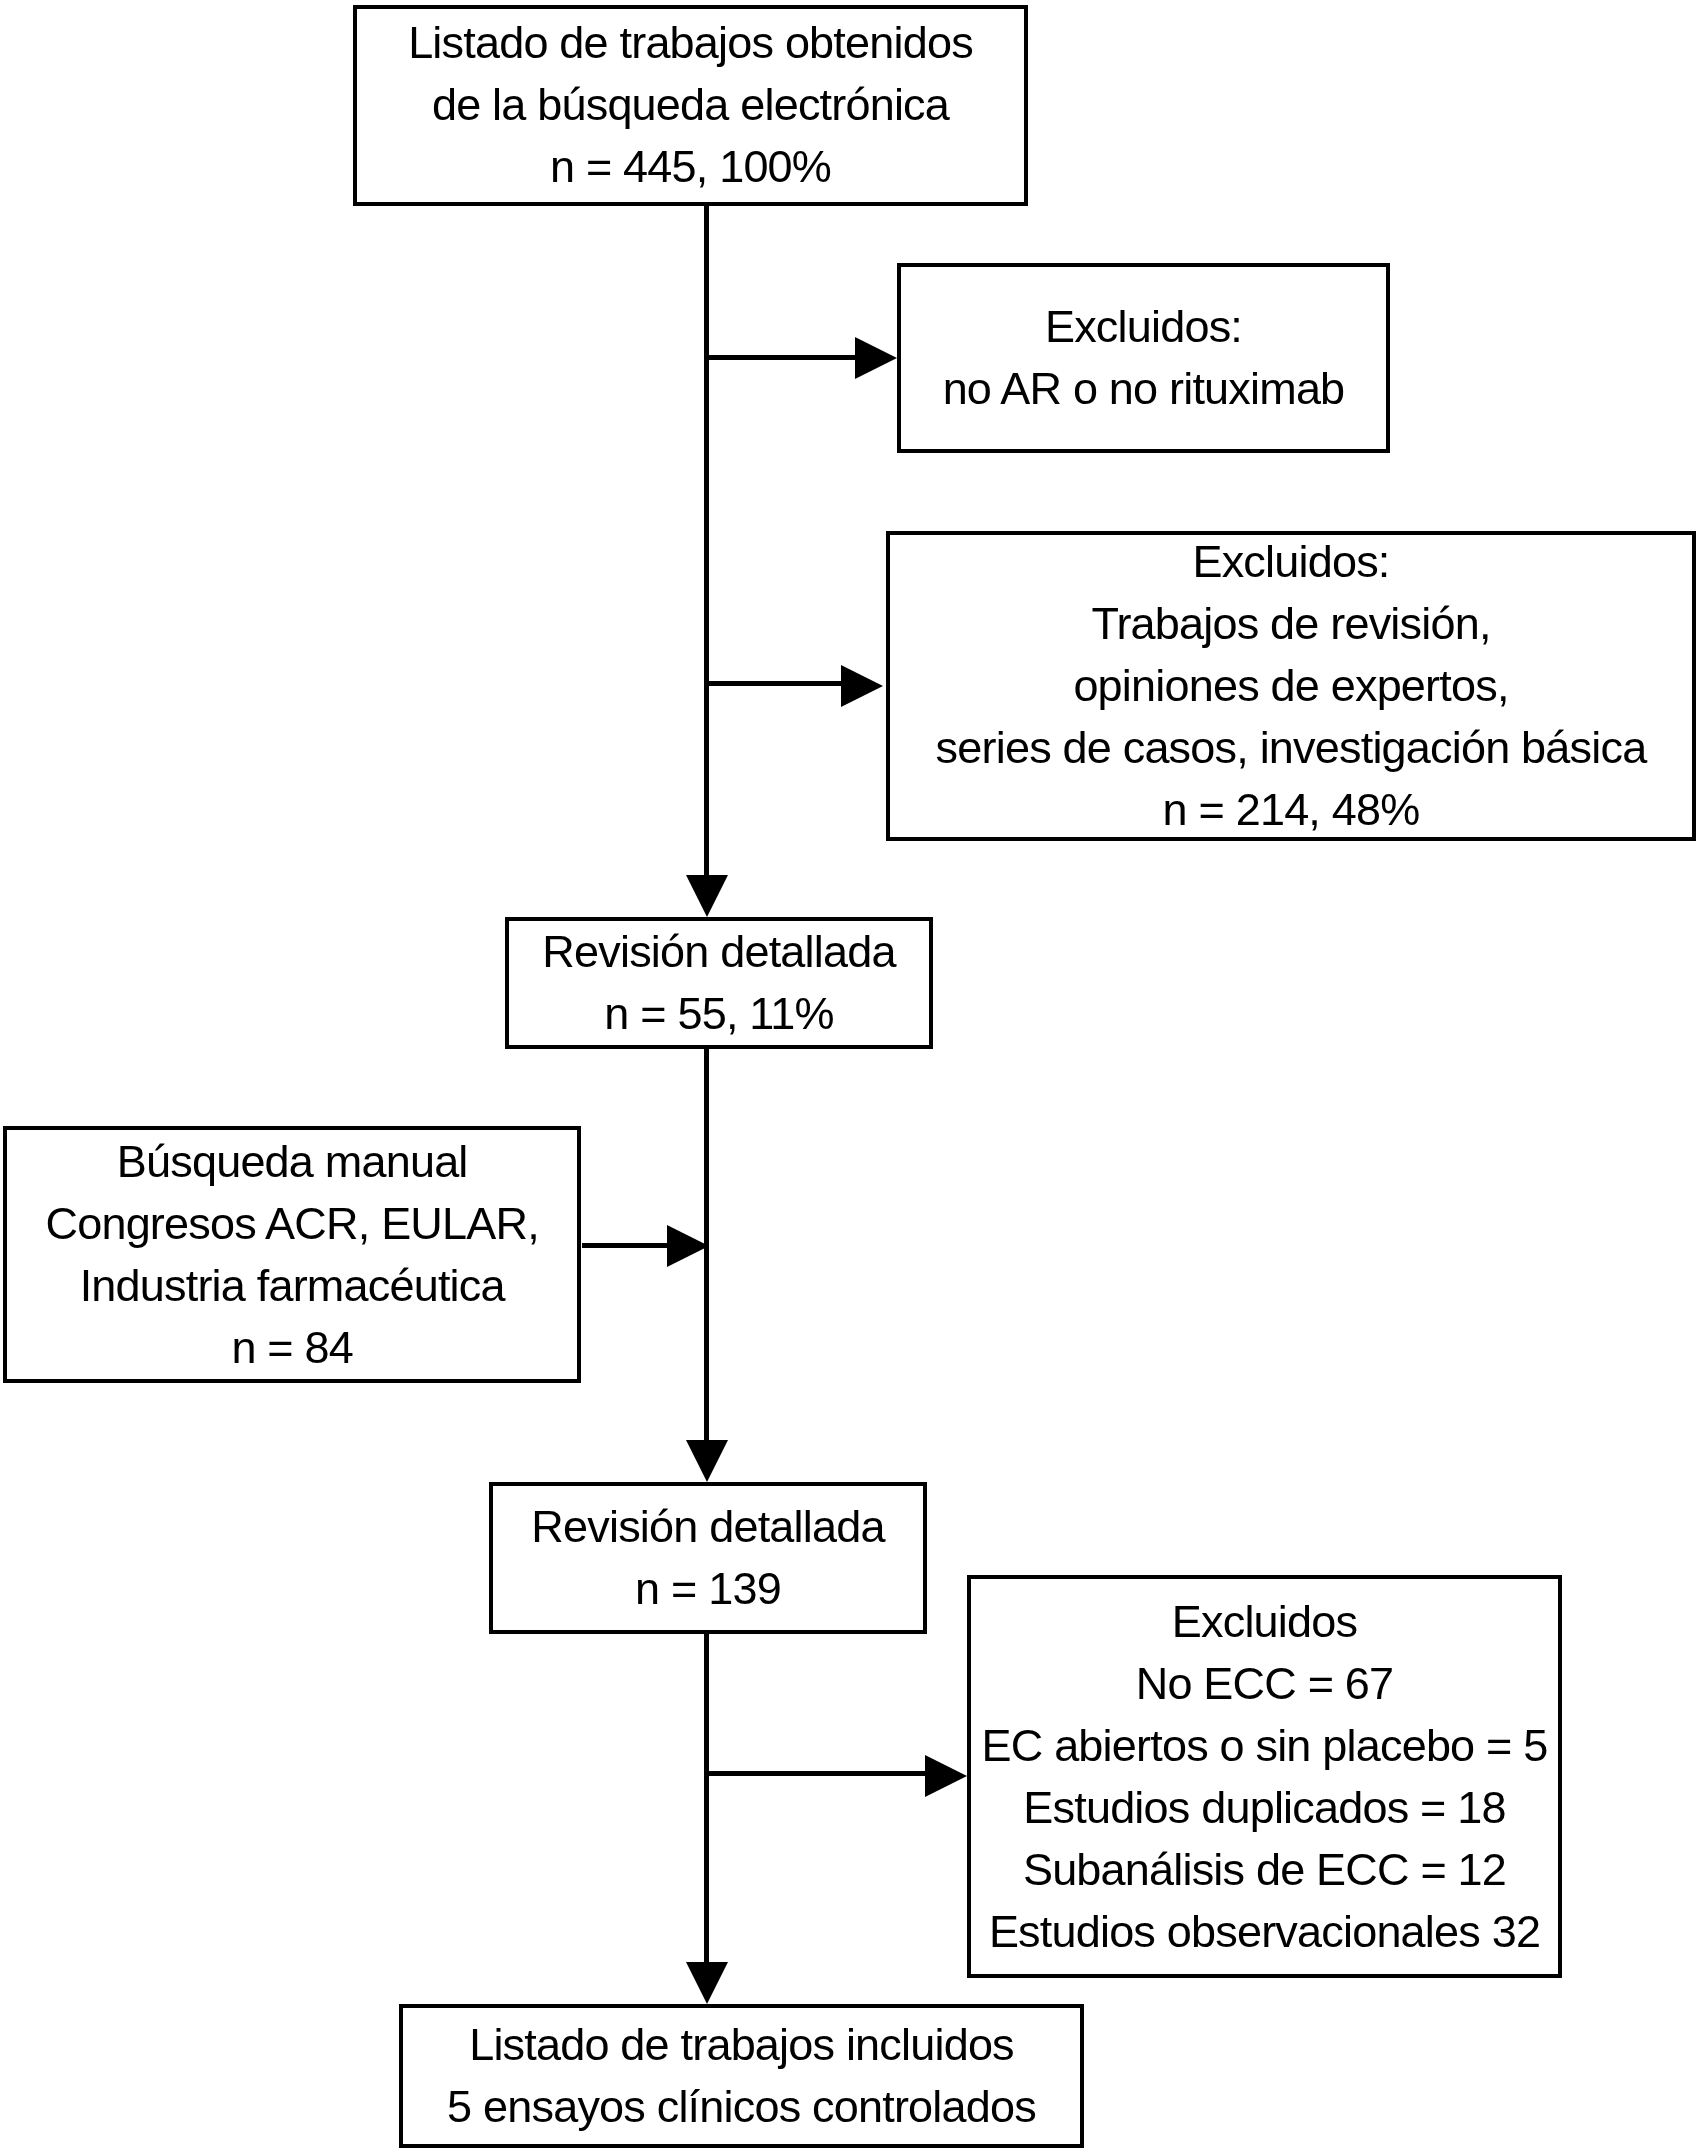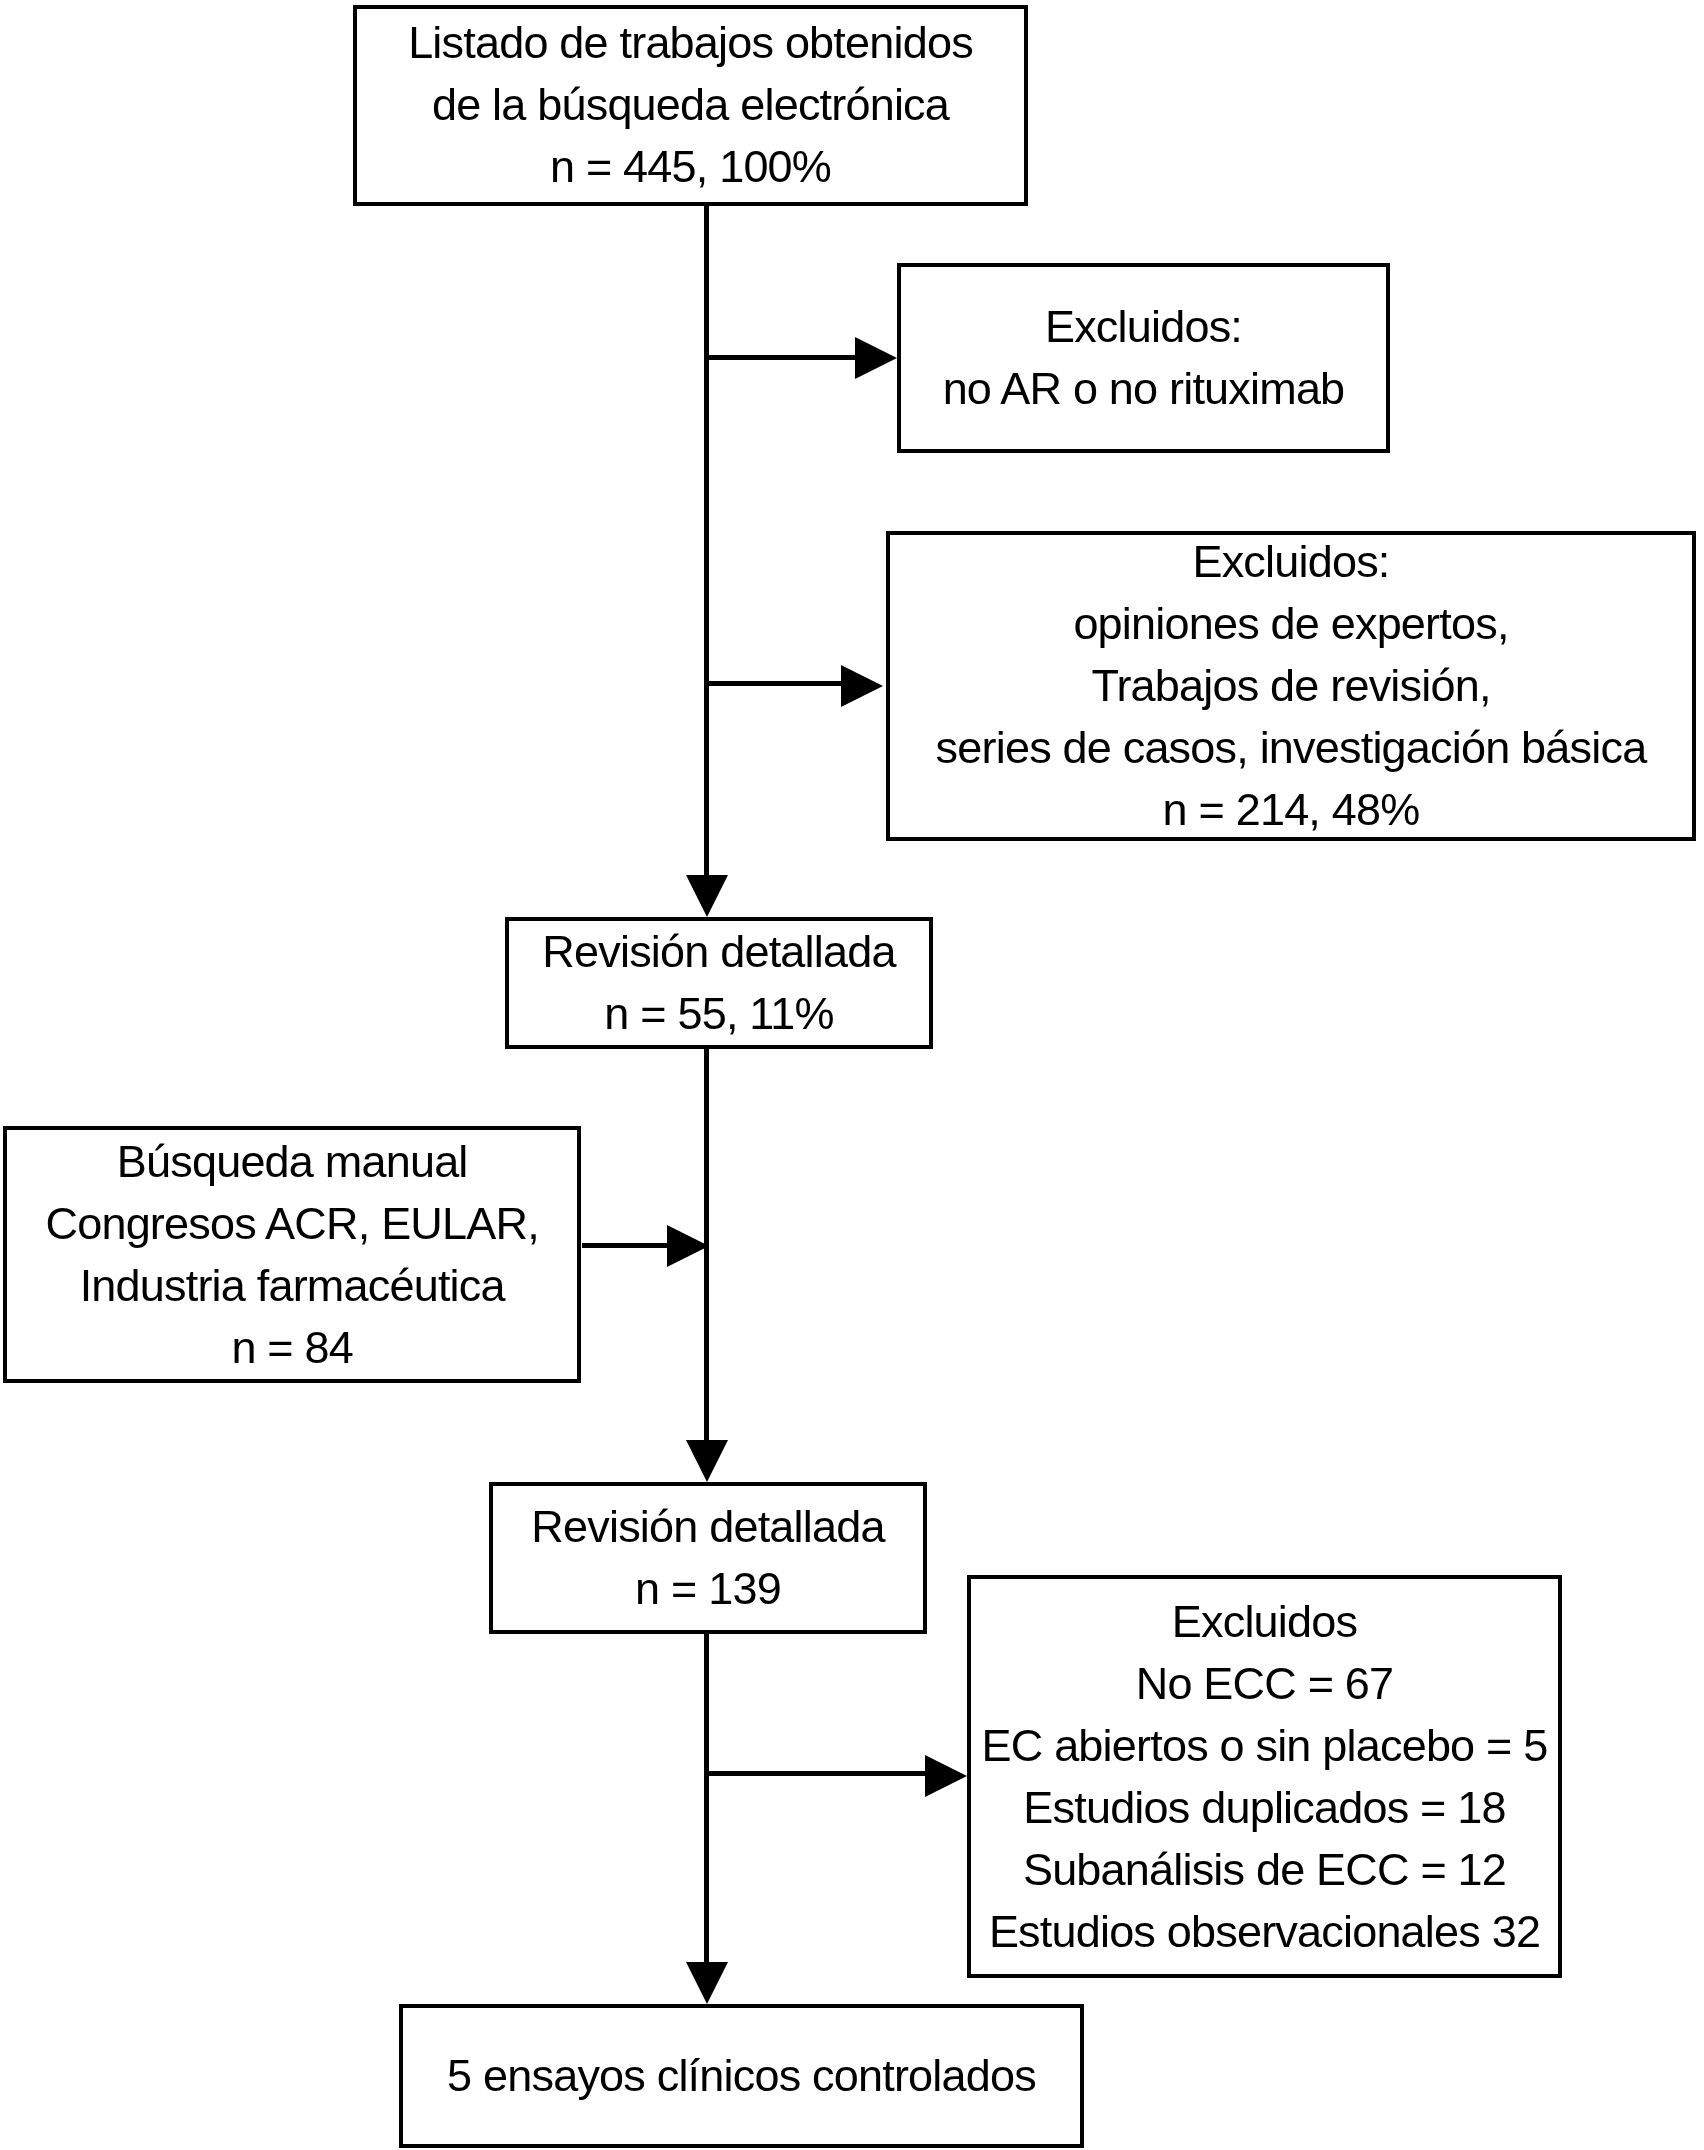--- a/index.html
+++ b/index.html
@@ -82,22 +82,22 @@
     <span class="tl">n = 445, 100%</span>
   </div>
 
   <div class="node" id="node-excl1">
     <span class="tl">Excluidos:</span>
     <span class="tl">no AR o no rituximab</span>
   </div>
 
   <div class="node" id="node-excl2">
     <span class="tl">Excluidos:</span>
+    <span class="tl">Trabajos de revisión,</span>
     <span class="tl">opiniones de expertos,</span>
-    <span class="tl">Trabajos de revisión,</span>
     <span class="tl">series de casos, investigación básica</span>
     <span class="tl">n = 214, 48%</span>
   </div>
 
   <div class="node" id="node-review1">
     <span class="tl">Revisión detallada</span>
     <span class="tl">n = 55, 11%</span>
   </div>
 
   <div class="node" id="node-manual">
@@ -115,17 +115,18 @@
   <div class="node" id="node-excl3">
     <span class="tl">Excluidos</span>
     <span class="tl">No ECC = 67</span>
     <span class="tl">EC abiertos o sin placebo = 5</span>
     <span class="tl">Estudios duplicados = 18</span>
     <span class="tl">Subanálisis de ECC = 12</span>
     <span class="tl">Estudios observacionales 32</span>
   </div>
 
   <div class="node" id="node-included">
+    <span class="tl">Listado de trabajos incluidos</span>
     <span class="tl">5 ensayos clínicos controlados</span>
   </div>
 
 </div>
 
 
 </body></html>

